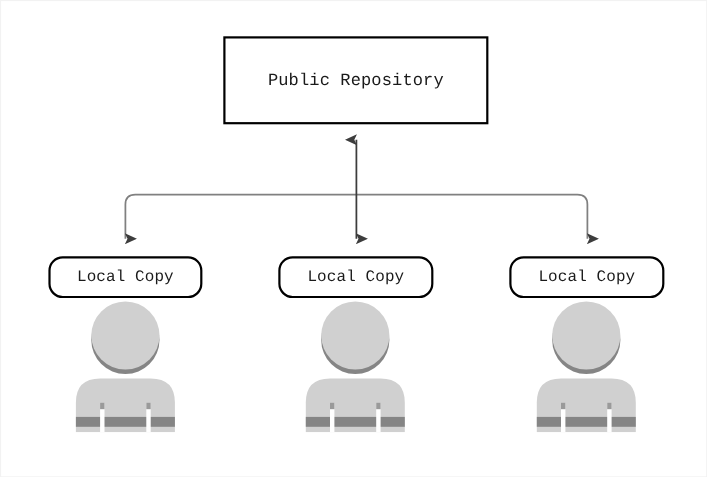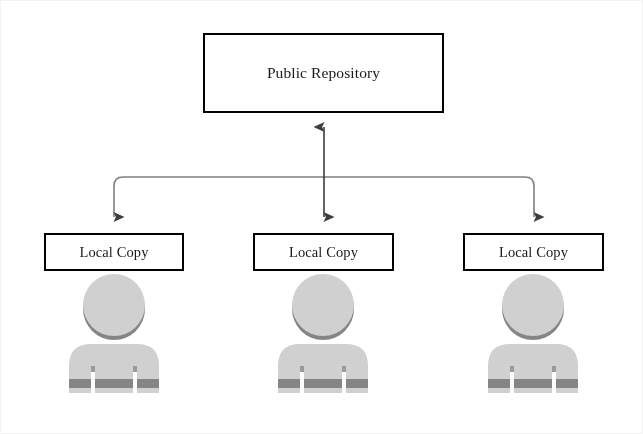--- a/index.html
+++ b/index.html
@@ -28,37 +28,38 @@
     position: absolute;
     box-sizing: border-box;
     background: #ffffff;
     border: 2px solid #000000;
     display: flex;
     align-items: center;
     justify-content: center;
     z-index: 5;
   }
   .node-label {
-    font-family: Liberation Serif, serif;
+    font-family: Liberation Mono, monospace;
     color: #1a1a1a;
     white-space: nowrap;
     letter-spacing: 0.1px;
   }
   #repo-box {
     left: 202px;
     top: 32px;
     width: 241px;
     height: 80px;
   }
   #repo-box .node-label {
     font-size: 15.5px;
   }
   .local-box {
     top: 232px;
     height: 38px;
+    border-radius: 13px;
   }
   .local-box .node-label {
     font-size: 14.5px;
   }
   #local-box-0 { left: 43px;  width: 140px; }
   #local-box-1 { left: 252px; width: 141px; }
   #local-box-2 { left: 462px; width: 141px; }
 
   .person {
     position: absolute;

